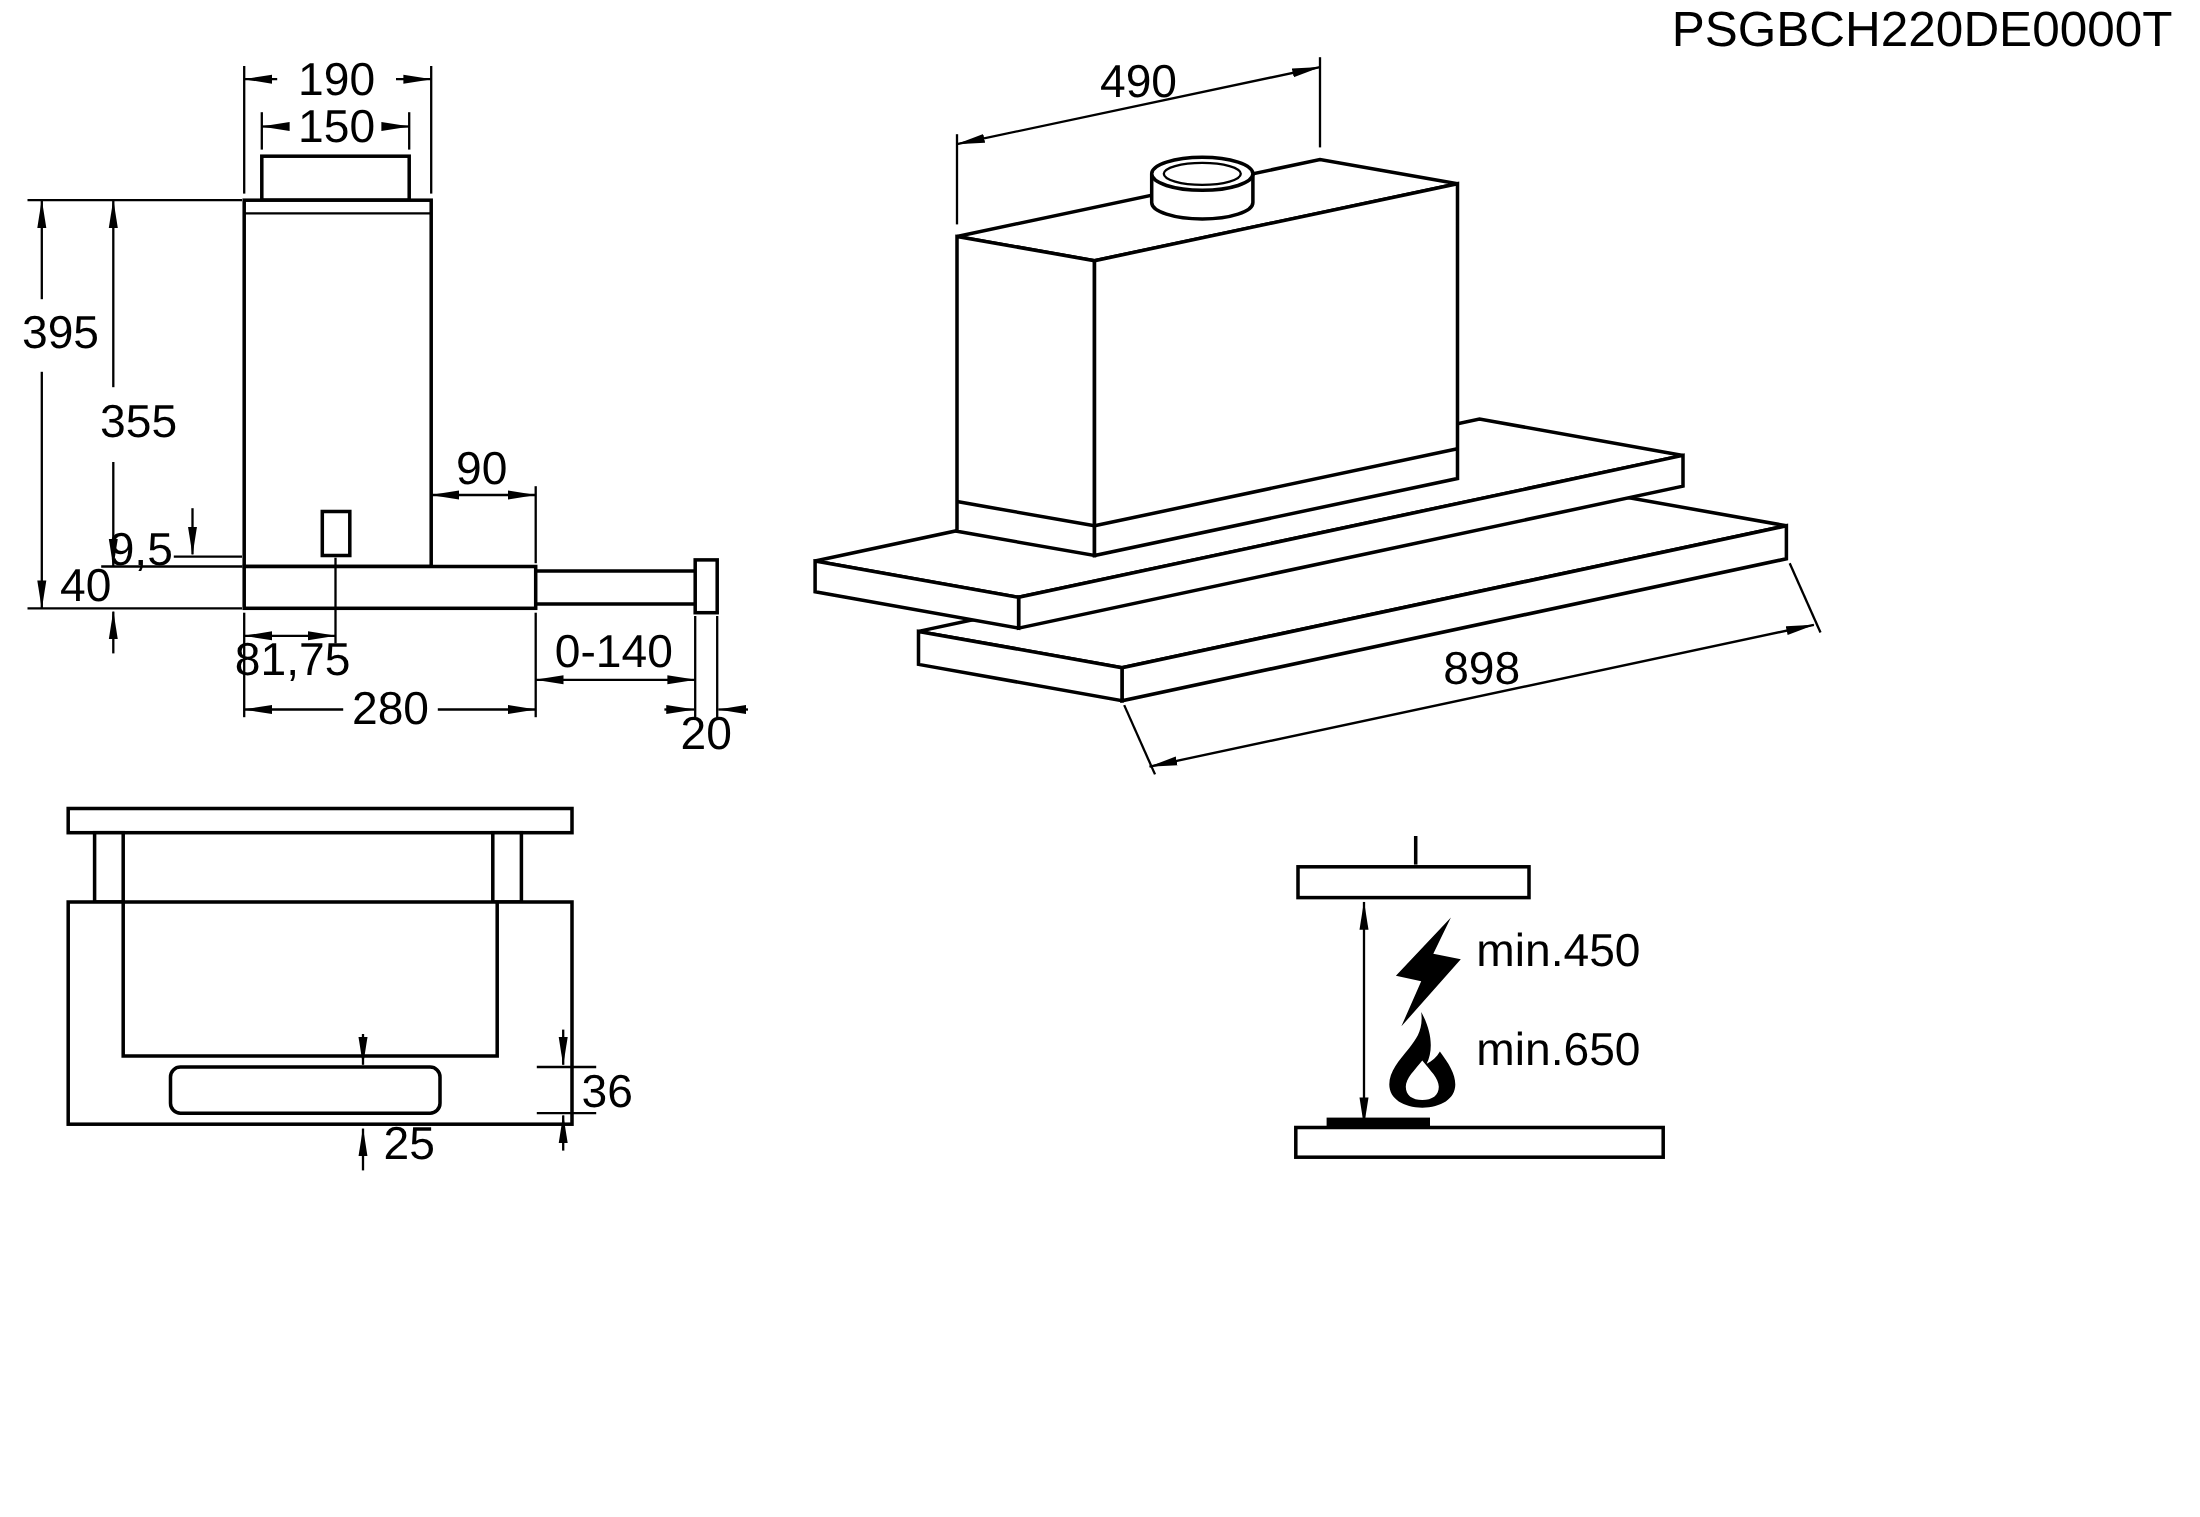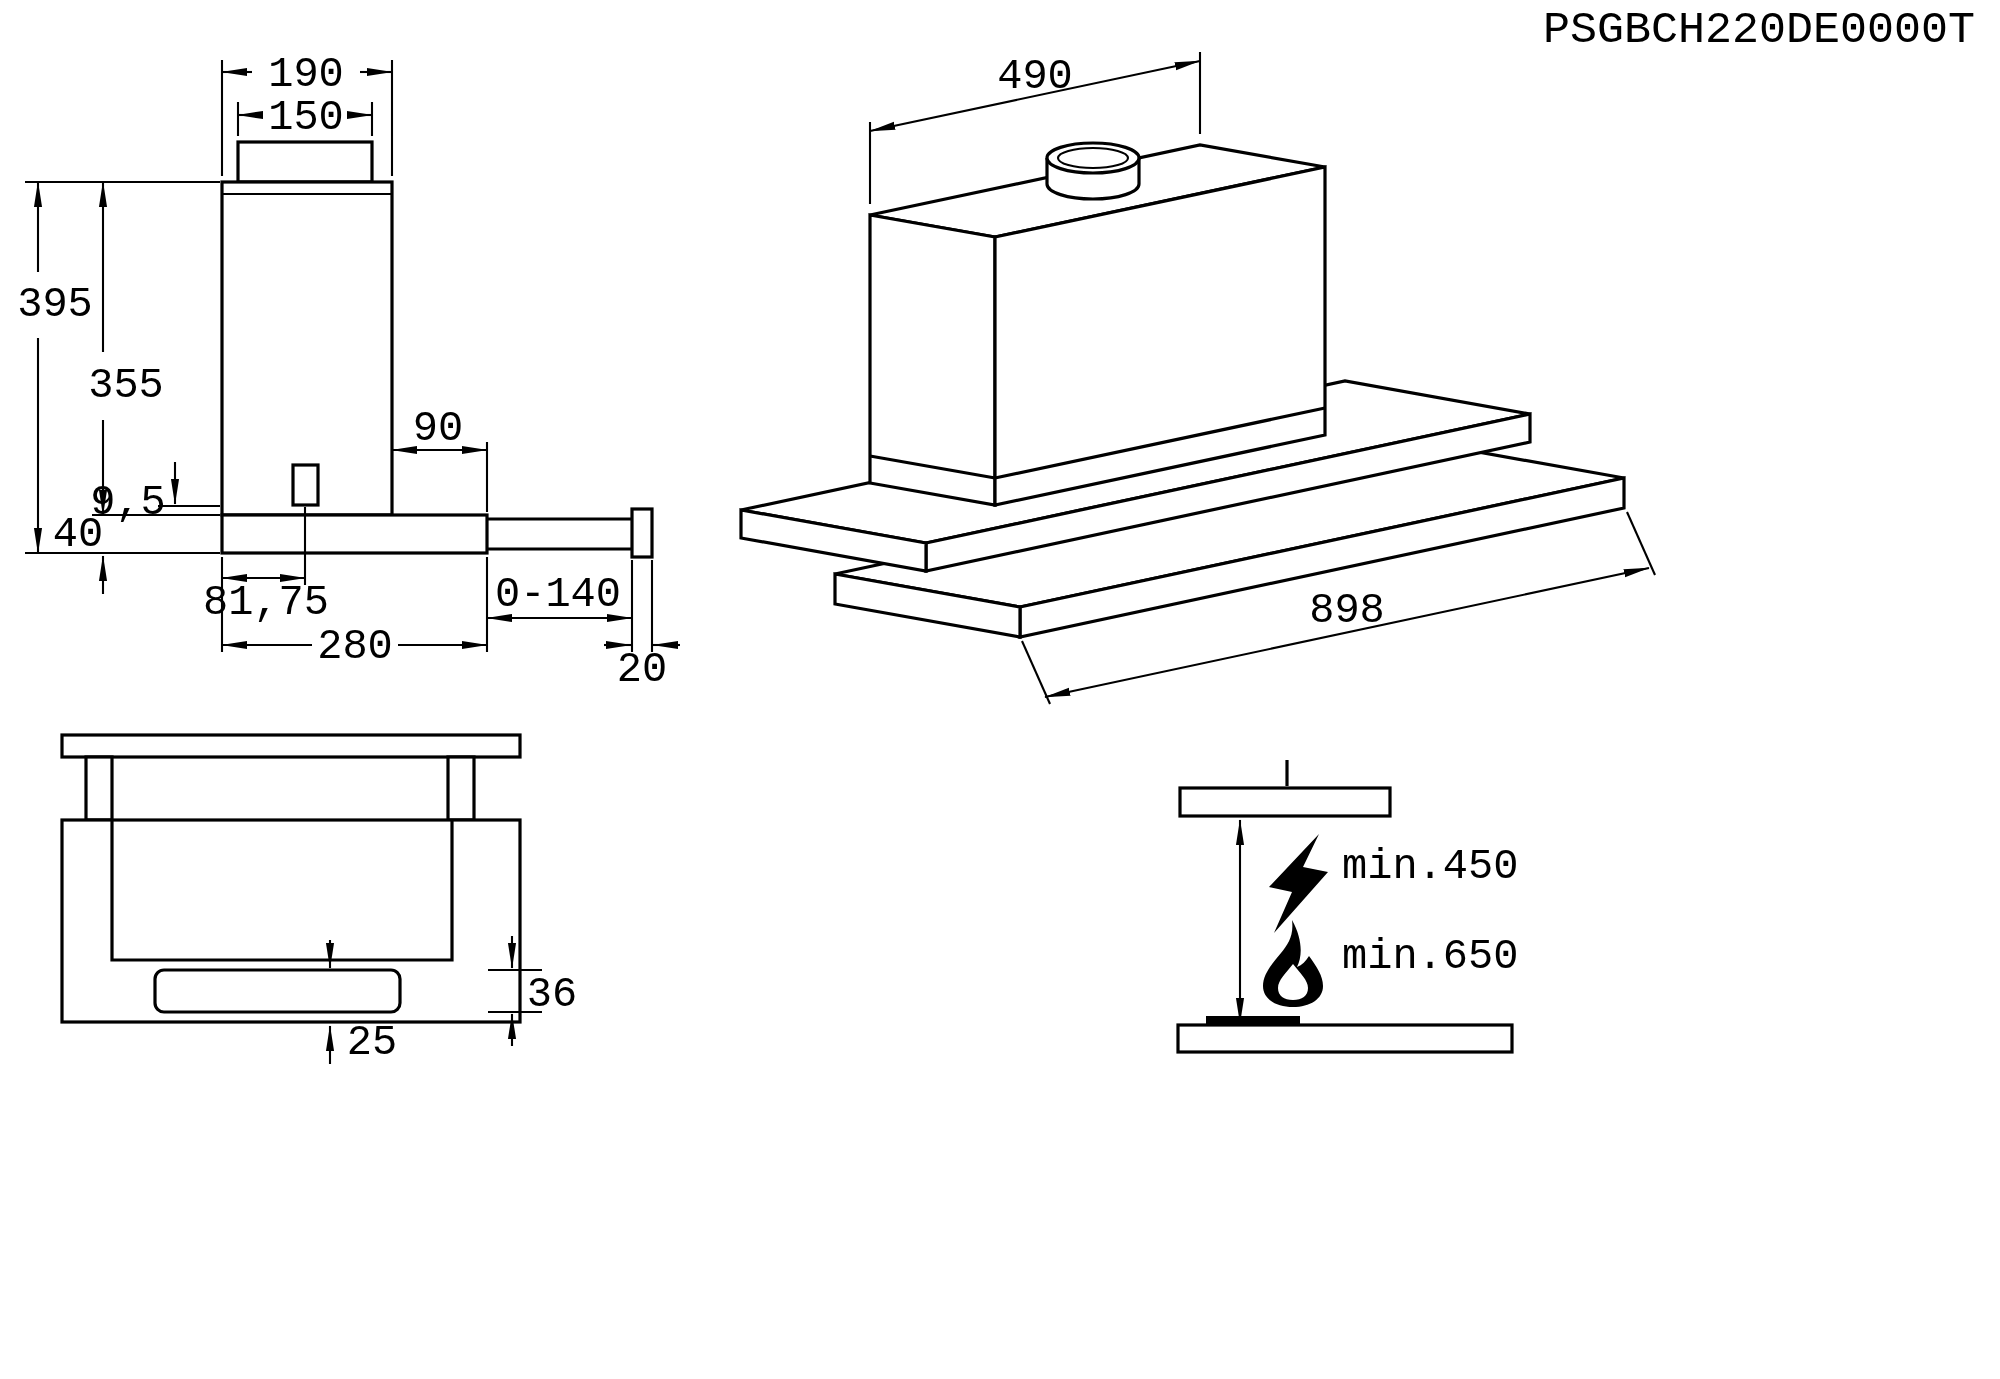--- a/index.html
+++ b/index.html
@@ -1,20 +1,20 @@
 <!DOCTYPE html>
 <html><head>
 <meta charset="utf-8">
 <style>
   html,body{margin:0;padding:0;background:#ffffff;}
   .stage{
     position:relative;
     width:2000px;height:1379px;
     background:#ffffff;
-    font-family:Liberation Mono, monospace;
+    font-family:Liberation Sans, sans-serif;
     overflow:hidden;
   }
   svg{position:absolute;inset:0;display:block;}
   .ol{fill:#ffffff;stroke:#000000;stroke-width:3.2;stroke-linejoin:miter;}
   .ln{fill:none;stroke:#000000;stroke-width:3.2;}
   .dim{fill:none;stroke:#000000;stroke-width:2.1;}
   .blk{fill:#000000;stroke:none;}
   text{fill:#000000;}
   .d{font-size:42px;}
   .mid{text-anchor:middle;}

